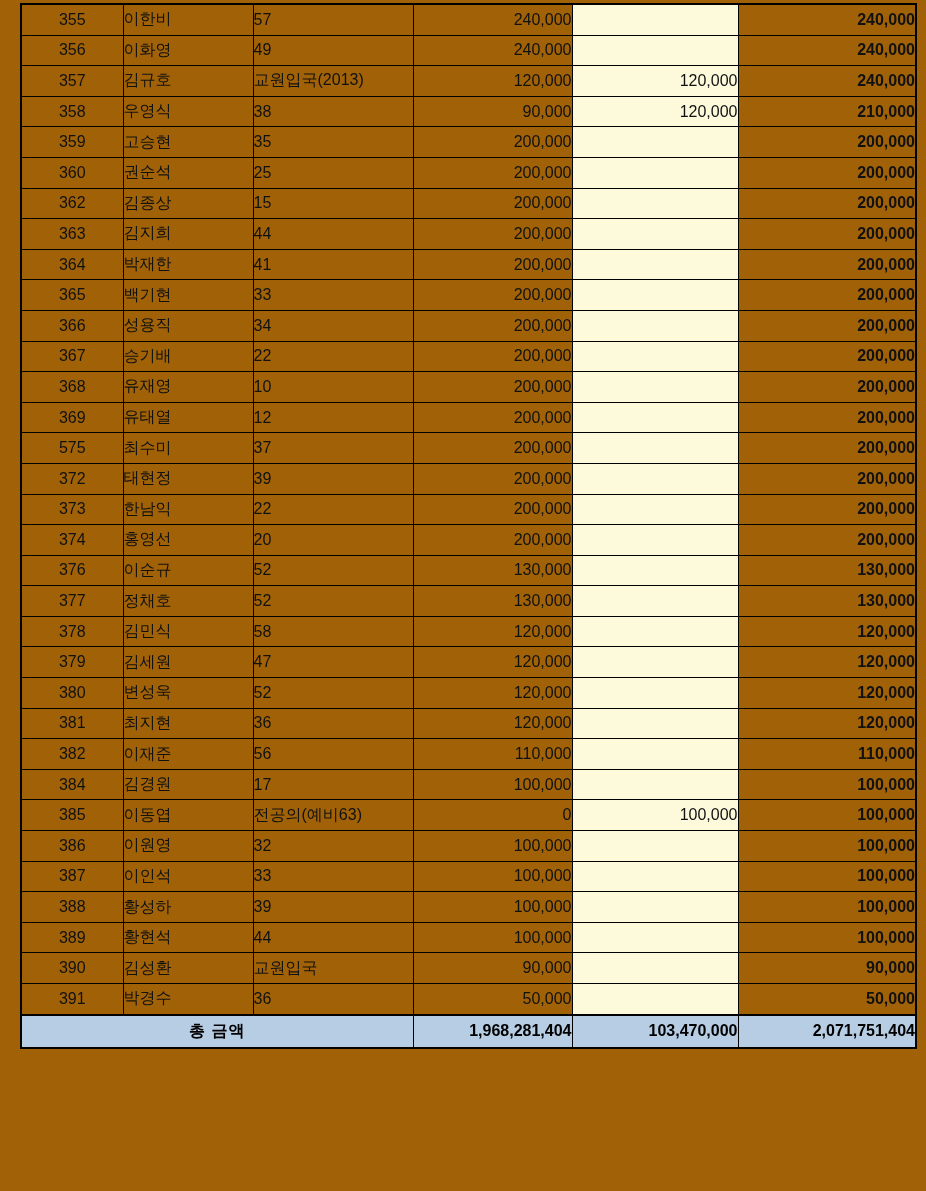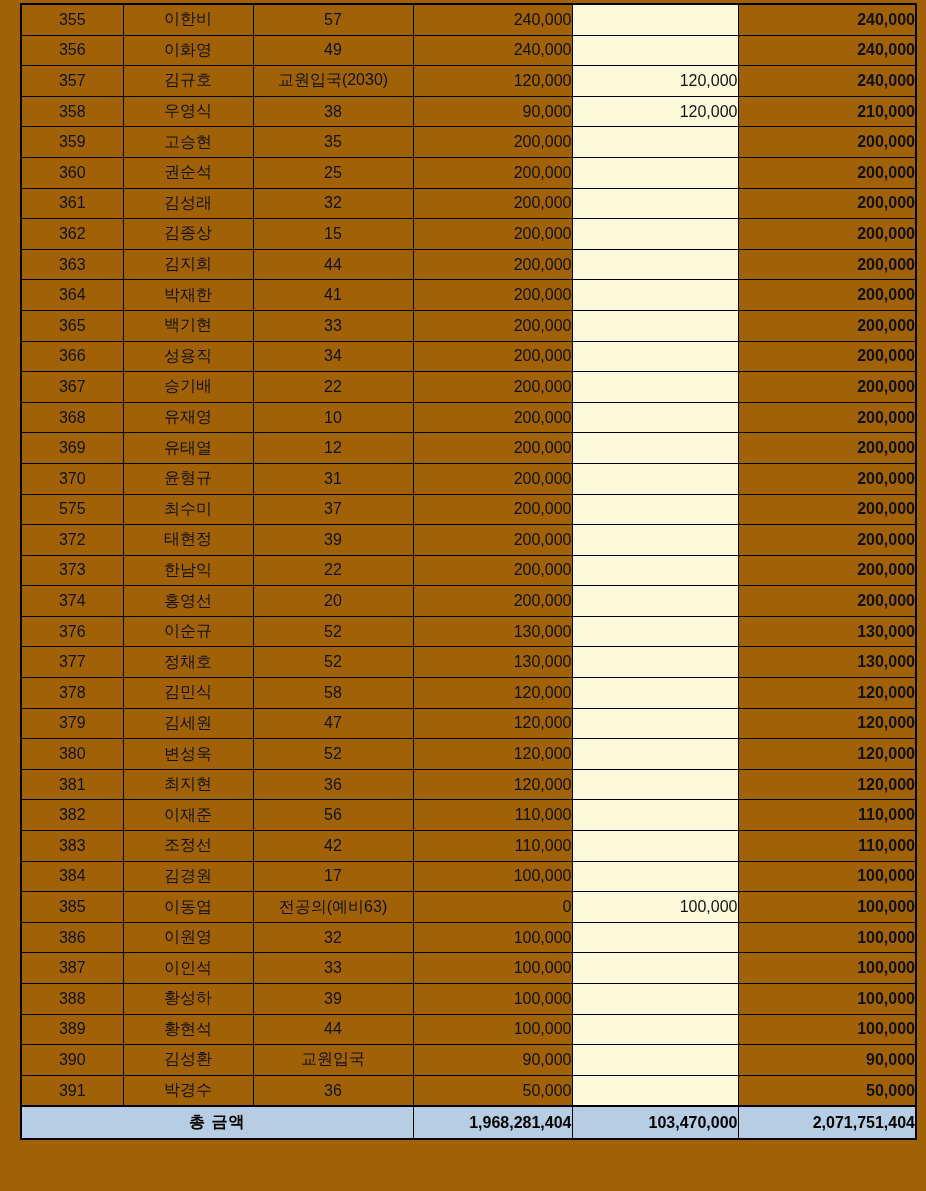--- a/index.html
+++ b/index.html
@@ -31,22 +31,22 @@
     border: 1px solid #000000;
     height: 29.6px;
     padding: 0;
     font-size: 16px;
     color: #111111;
     overflow: hidden;
     white-space: nowrap;
     vertical-align: middle;
   }
   td.c-no    { text-align: center; }
-  td.c-name  { text-align: center; }
-  td.c-info  { text-align: center; }
+  td.c-name  { }
+  td.c-info  { }
   td.c-amt   { text-align: right; }
   td.c-amt1  { padding-right: 4px; color: #1c1c1c; font-weight: 400; }
   td.c-amt2  { padding-right: 5px; color: #1c1c1c; font-weight: 400; background: #fdfadc; }
   td.c-total { padding-right: 9px; font-weight: 700; color: #000000; }
   tr.total-row td {
     background: #b7cde4;
     border-top: 2px solid #000000;
     height: 31px;
     font-weight: 700;
     color: #000000;
@@ -85,21 +85,21 @@
             <td class="c-no">356</td>
             <td class="c-name">이화영</td>
             <td class="c-info">49</td>
             <td class="c-amt c-amt1">240,000</td>
             <td class="c-amt c-amt2"></td>
             <td class="c-amt c-total">240,000</td>
           </tr>
           <tr>
             <td class="c-no">357</td>
             <td class="c-name">김규호</td>
-            <td class="c-info">교원입국(2030)</td>
+            <td class="c-info">교원입국(2013)</td>
             <td class="c-amt c-amt1">120,000</td>
             <td class="c-amt c-amt2">120,000</td>
             <td class="c-amt c-total">240,000</td>
           </tr>
           <tr>
             <td class="c-no">358</td>
             <td class="c-name">우영식</td>
             <td class="c-info">38</td>
             <td class="c-amt c-amt1">90,000</td>
             <td class="c-amt c-amt2">120,000</td>
@@ -115,28 +115,20 @@
           </tr>
           <tr>
             <td class="c-no">360</td>
             <td class="c-name">권순석</td>
             <td class="c-info">25</td>
             <td class="c-amt c-amt1">200,000</td>
             <td class="c-amt c-amt2"></td>
             <td class="c-amt c-total">200,000</td>
           </tr>
           <tr>
-            <td class="c-no">361</td>
-            <td class="c-name">김성래</td>
-            <td class="c-info">32</td>
-            <td class="c-amt c-amt1">200,000</td>
-            <td class="c-amt c-amt2"></td>
-            <td class="c-amt c-total">200,000</td>
-          </tr>
-          <tr>
             <td class="c-no">362</td>
             <td class="c-name">김종상</td>
             <td class="c-info">15</td>
             <td class="c-amt c-amt1">200,000</td>
             <td class="c-amt c-amt2"></td>
             <td class="c-amt c-total">200,000</td>
           </tr>
           <tr>
             <td class="c-no">363</td>
             <td class="c-name">김지희</td>
@@ -182,28 +174,20 @@
             <td class="c-name">유재영</td>
             <td class="c-info">10</td>
             <td class="c-amt c-amt1">200,000</td>
             <td class="c-amt c-amt2"></td>
             <td class="c-amt c-total">200,000</td>
           </tr>
           <tr>
             <td class="c-no">369</td>
             <td class="c-name">유태열</td>
             <td class="c-info">12</td>
-            <td class="c-amt c-amt1">200,000</td>
-            <td class="c-amt c-amt2"></td>
-            <td class="c-amt c-total">200,000</td>
-          </tr>
-          <tr>
-            <td class="c-no">370</td>
-            <td class="c-name">윤형규</td>
-            <td class="c-info">31</td>
             <td class="c-amt c-amt1">200,000</td>
             <td class="c-amt c-amt2"></td>
             <td class="c-amt c-total">200,000</td>
           </tr>
           <tr>
             <td class="c-no">575</td>
             <td class="c-name">최수미</td>
             <td class="c-info">37</td>
             <td class="c-amt c-amt1">200,000</td>
             <td class="c-amt c-amt2"></td>
@@ -278,28 +262,20 @@
             <td class="c-name">최지현</td>
             <td class="c-info">36</td>
             <td class="c-amt c-amt1">120,000</td>
             <td class="c-amt c-amt2"></td>
             <td class="c-amt c-total">120,000</td>
           </tr>
           <tr>
             <td class="c-no">382</td>
             <td class="c-name">이재준</td>
             <td class="c-info">56</td>
-            <td class="c-amt c-amt1">110,000</td>
-            <td class="c-amt c-amt2"></td>
-            <td class="c-amt c-total">110,000</td>
-          </tr>
-          <tr>
-            <td class="c-no">383</td>
-            <td class="c-name">조정선</td>
-            <td class="c-info">42</td>
             <td class="c-amt c-amt1">110,000</td>
             <td class="c-amt c-amt2"></td>
             <td class="c-amt c-total">110,000</td>
           </tr>
           <tr>
             <td class="c-no">384</td>
             <td class="c-name">김경원</td>
             <td class="c-info">17</td>
             <td class="c-amt c-amt1">100,000</td>
             <td class="c-amt c-amt2"></td>

